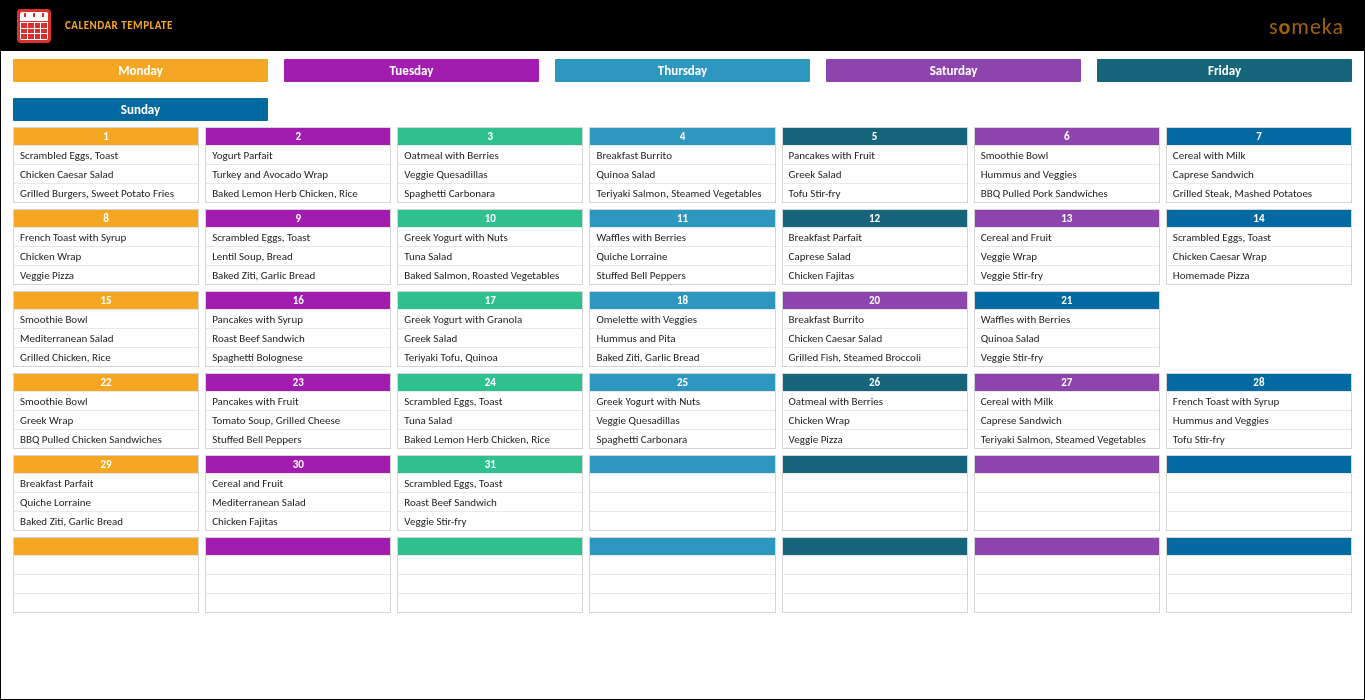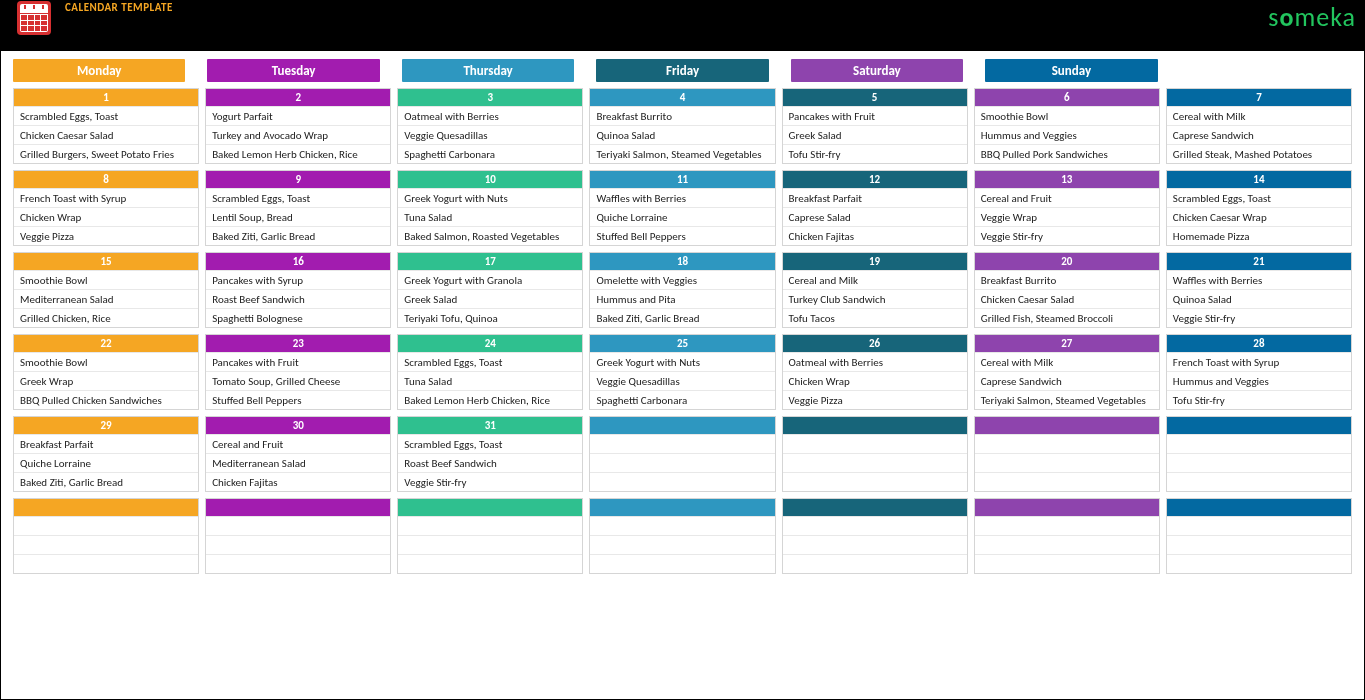--- a/index.html
+++ b/index.html
@@ -1,29 +1,29 @@
 <!DOCTYPE html>
 <html><head>
 <meta charset="utf-8">
 <style>
 *{box-sizing:border-box;margin:0;padding:0}
 body{font-family:Calibri,Arial,sans-serif;background:#fff;width:1365px;height:700px;overflow:hidden;border:1px solid #000}
-.hdr{background:#000;height:50px;display:flex;align-items:flex-start;padding:0 16px;position:relative}
+.hdr{background:#000;height:50px;display:flex;align-items:center;padding:0 16px;position:relative}
 .cal-icon{width:34px;height:34px;background:#d63031;border-radius:4px;margin-right:14px;position:relative;display:flex;flex-direction:column}
 .cal-icon .top{height:9px;background:#fff;margin:3px 3px 0;border-radius:2px 2px 0 0;display:flex;justify-content:space-around;padding-top:1px}
 .cal-icon .top i{width:2px;height:4px;background:#d63031;display:block}
 .cal-icon .grid{flex:1;margin:1px 3px 3px;background:#fff;border-radius:0 0 2px 2px;display:grid;grid-template-columns:repeat(4,1fr);grid-template-rows:repeat(3,1fr);gap:1px;padding:1px}
 .cal-icon .grid i{background:#d63031;display:block}
 .titles{display:flex;flex-direction:column;line-height:1.2}
 .sub{color:#f5a623;font-size:11px;font-weight:700;letter-spacing:.5px}
 .main{color:#fff;font-size:17px;font-weight:700;letter-spacing:.5px}
-.brand{position:absolute;right:8px;color:#22c55e;font-size:26px;font-weight:400;letter-spacing:1px}
+.brand{position:absolute;right:20px;color:#a16207;font-size:22px;font-weight:400;letter-spacing:1px}
 .brand b{font-weight:700}
 .content{padding:8px 12px}
-.dayhdrs{display:grid;grid-template-columns:repeat(7,1fr);gap:22px;margin-bottom:6px}
+.dayhdrs{display:grid;grid-template-columns:repeat(5,1fr);gap:16px;margin-bottom:6px}
 .dayhdr{color:#fff;text-align:center;font-size:13px;font-weight:700;padding:4px 0;border-radius:1px}
 .weeks{display:flex;flex-direction:column;gap:6px}
 .week{display:grid;grid-template-columns:repeat(7,1fr);gap:6px}
 .cell{border:1px solid #d5d5d5;background:#fff}
 .cell .num{color:#fff;text-align:center;font-size:11px;font-weight:700;padding:2px 0}
 .cell .meal{font-size:11px;color:#222;padding:3px 6px;border-top:1px solid #e8e8e8;height:19px;white-space:nowrap;overflow:hidden;text-overflow:ellipsis}
 .cell .meal:first-of-type{border-top:none}
 .c0{background:#f5a623}.c1{background:#a21caf}.c2{background:#2fc08f}.c3{background:#2e97c0}.c4{background:#17657a}.c5{background:#8e44ad}.c6{background:#0369a1}
 </style>
 </head>
@@ -55,22 +55,22 @@
     <span class="sub">CALENDAR TEMPLATE</span>
   </div>
   <div class="brand">s<b>o</b>meka</div>
 </div>
 
 <div class="content">
   <div class="dayhdrs" id="dayhdrs">
       <div class="dayhdr c0">Monday</div>
       <div class="dayhdr c1">Tuesday</div>
       <div class="dayhdr c3">Thursday</div>
+      <div class="dayhdr c5">Saturday</div>
       <div class="dayhdr c4">Friday</div>
-      <div class="dayhdr c5">Saturday</div>
       <div class="dayhdr c6">Sunday</div>
     </div>
   <div class="weeks" id="weeks">
       <div class="week">
         <div class="cell">
           <div class="num c0">1</div>
           <div class="meal">Scrambled Eggs, Toast</div>
           <div class="meal">Chicken Caesar Salad</div>
           <div class="meal">Grilled Burgers, Sweet Potato Fries</div>
         </div>
@@ -174,26 +174,20 @@
           <div class="meal">Greek Salad</div>
           <div class="meal">Teriyaki Tofu, Quinoa</div>
         </div>
         <div class="cell">
           <div class="num c3">18</div>
           <div class="meal">Omelette with Veggies</div>
           <div class="meal">Hummus and Pita</div>
           <div class="meal">Baked Ziti, Garlic Bread</div>
         </div>
         <div class="cell">
-          <div class="num c4">19</div>
-          <div class="meal">Cereal and Milk</div>
-          <div class="meal">Turkey Club Sandwich</div>
-          <div class="meal">Tofu Tacos</div>
-        </div>
-        <div class="cell">
           <div class="num c5">20</div>
           <div class="meal">Breakfast Burrito</div>
           <div class="meal">Chicken Caesar Salad</div>
           <div class="meal">Grilled Fish, Steamed Broccoli</div>
         </div>
         <div class="cell">
           <div class="num c6">21</div>
           <div class="meal">Waffles with Berries</div>
           <div class="meal">Quinoa Salad</div>
           <div class="meal">Veggie Stir-fry</div>

